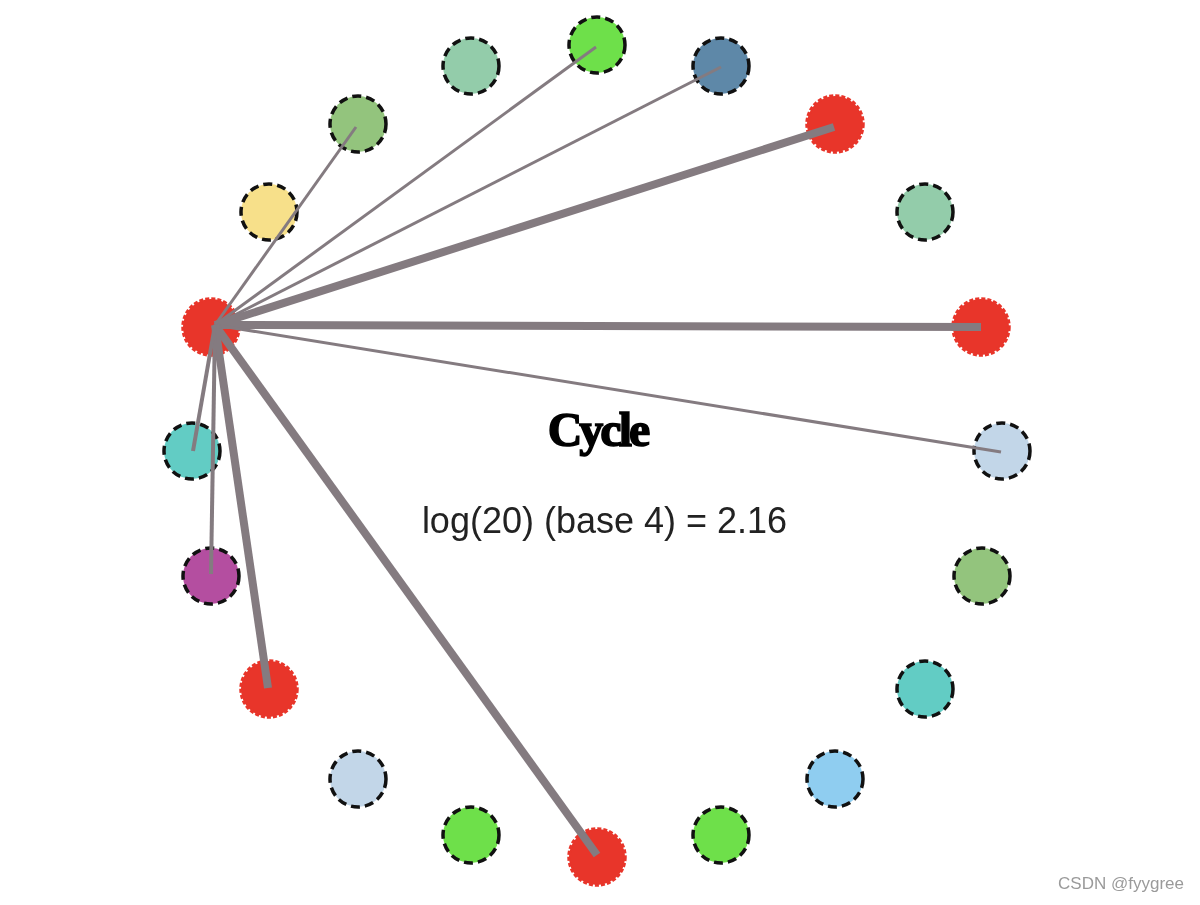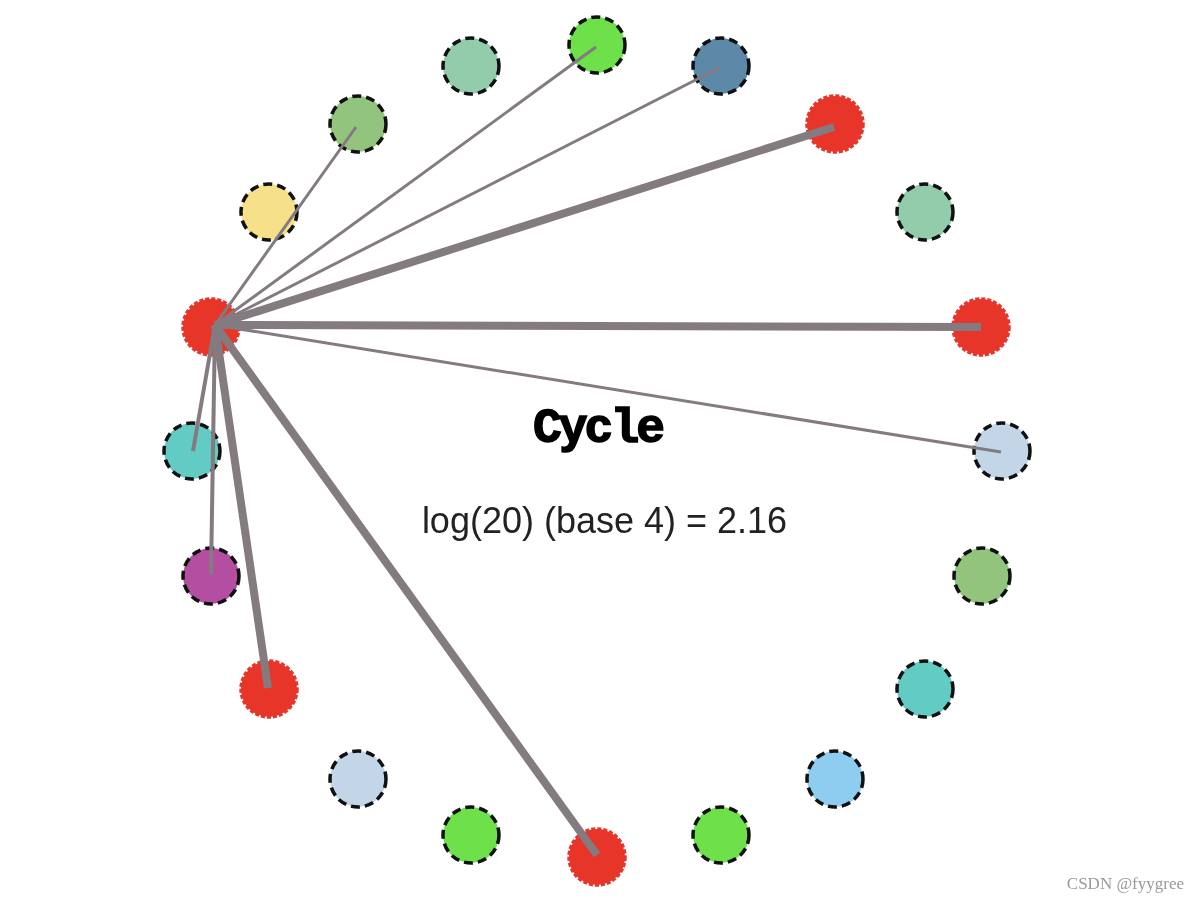--- a/index.html
+++ b/index.html
@@ -1,30 +1,30 @@
 <!DOCTYPE html>
 <html><head>
   <meta charset="utf-8">
   <style>
     html, body { margin: 0; padding: 0; background: #ffffff; }
     body { width: 1200px; height: 905px; position: relative; overflow: hidden; font-family: "Liberation Sans", sans-serif; }
     #canvas { position: absolute; left: 0; top: 0; }
     .title {
       position: absolute; left: 0; width: 1195px; top: 402px; text-align: center;
-      font-family: Liberation Mono, monospace; font-weight: bold; font-size: 48px;
+      font-family: Liberation Serif, serif; font-weight: bold; font-size: 48px;
       letter-spacing: -3px; color: #000;
       -webkit-text-stroke: 1.5px #000;
     }
     .subtitle {
       position: absolute; left: 7px; width: 1195px; top: 500px; text-align: center;
       font-family: "Liberation Sans", sans-serif; font-size: 36px; color: #222;
     }
     .watermark {
       position: absolute; right: 16px; top: 874px;
-      font-family: Liberation Serif, serif; font-size: 17px; color: #9a9a9a;
+      font-family: Liberation Sans, sans-serif; font-size: 17px; color: #9a9a9a;
     }
   </style>
 </head>
 <body>
 
 <svg id="canvas" width="1200" height="905" viewBox="0 0 1200 905" xmlns="http://www.w3.org/2000/svg">
   <g id="nodes-layer">
       <circle cx="211" cy="327" r="28" fill="#e8352a" stroke="#e8352a" stroke-width="3.5" stroke-dasharray="4 2"></circle>
       <circle cx="269" cy="212" r="28" fill="#f7e08a" stroke="#111111" stroke-width="3.5" stroke-dasharray="9 5"></circle>
       <circle cx="358" cy="124" r="28" fill="#93c47d" stroke="#111111" stroke-width="3.5" stroke-dasharray="9 5"></circle>

